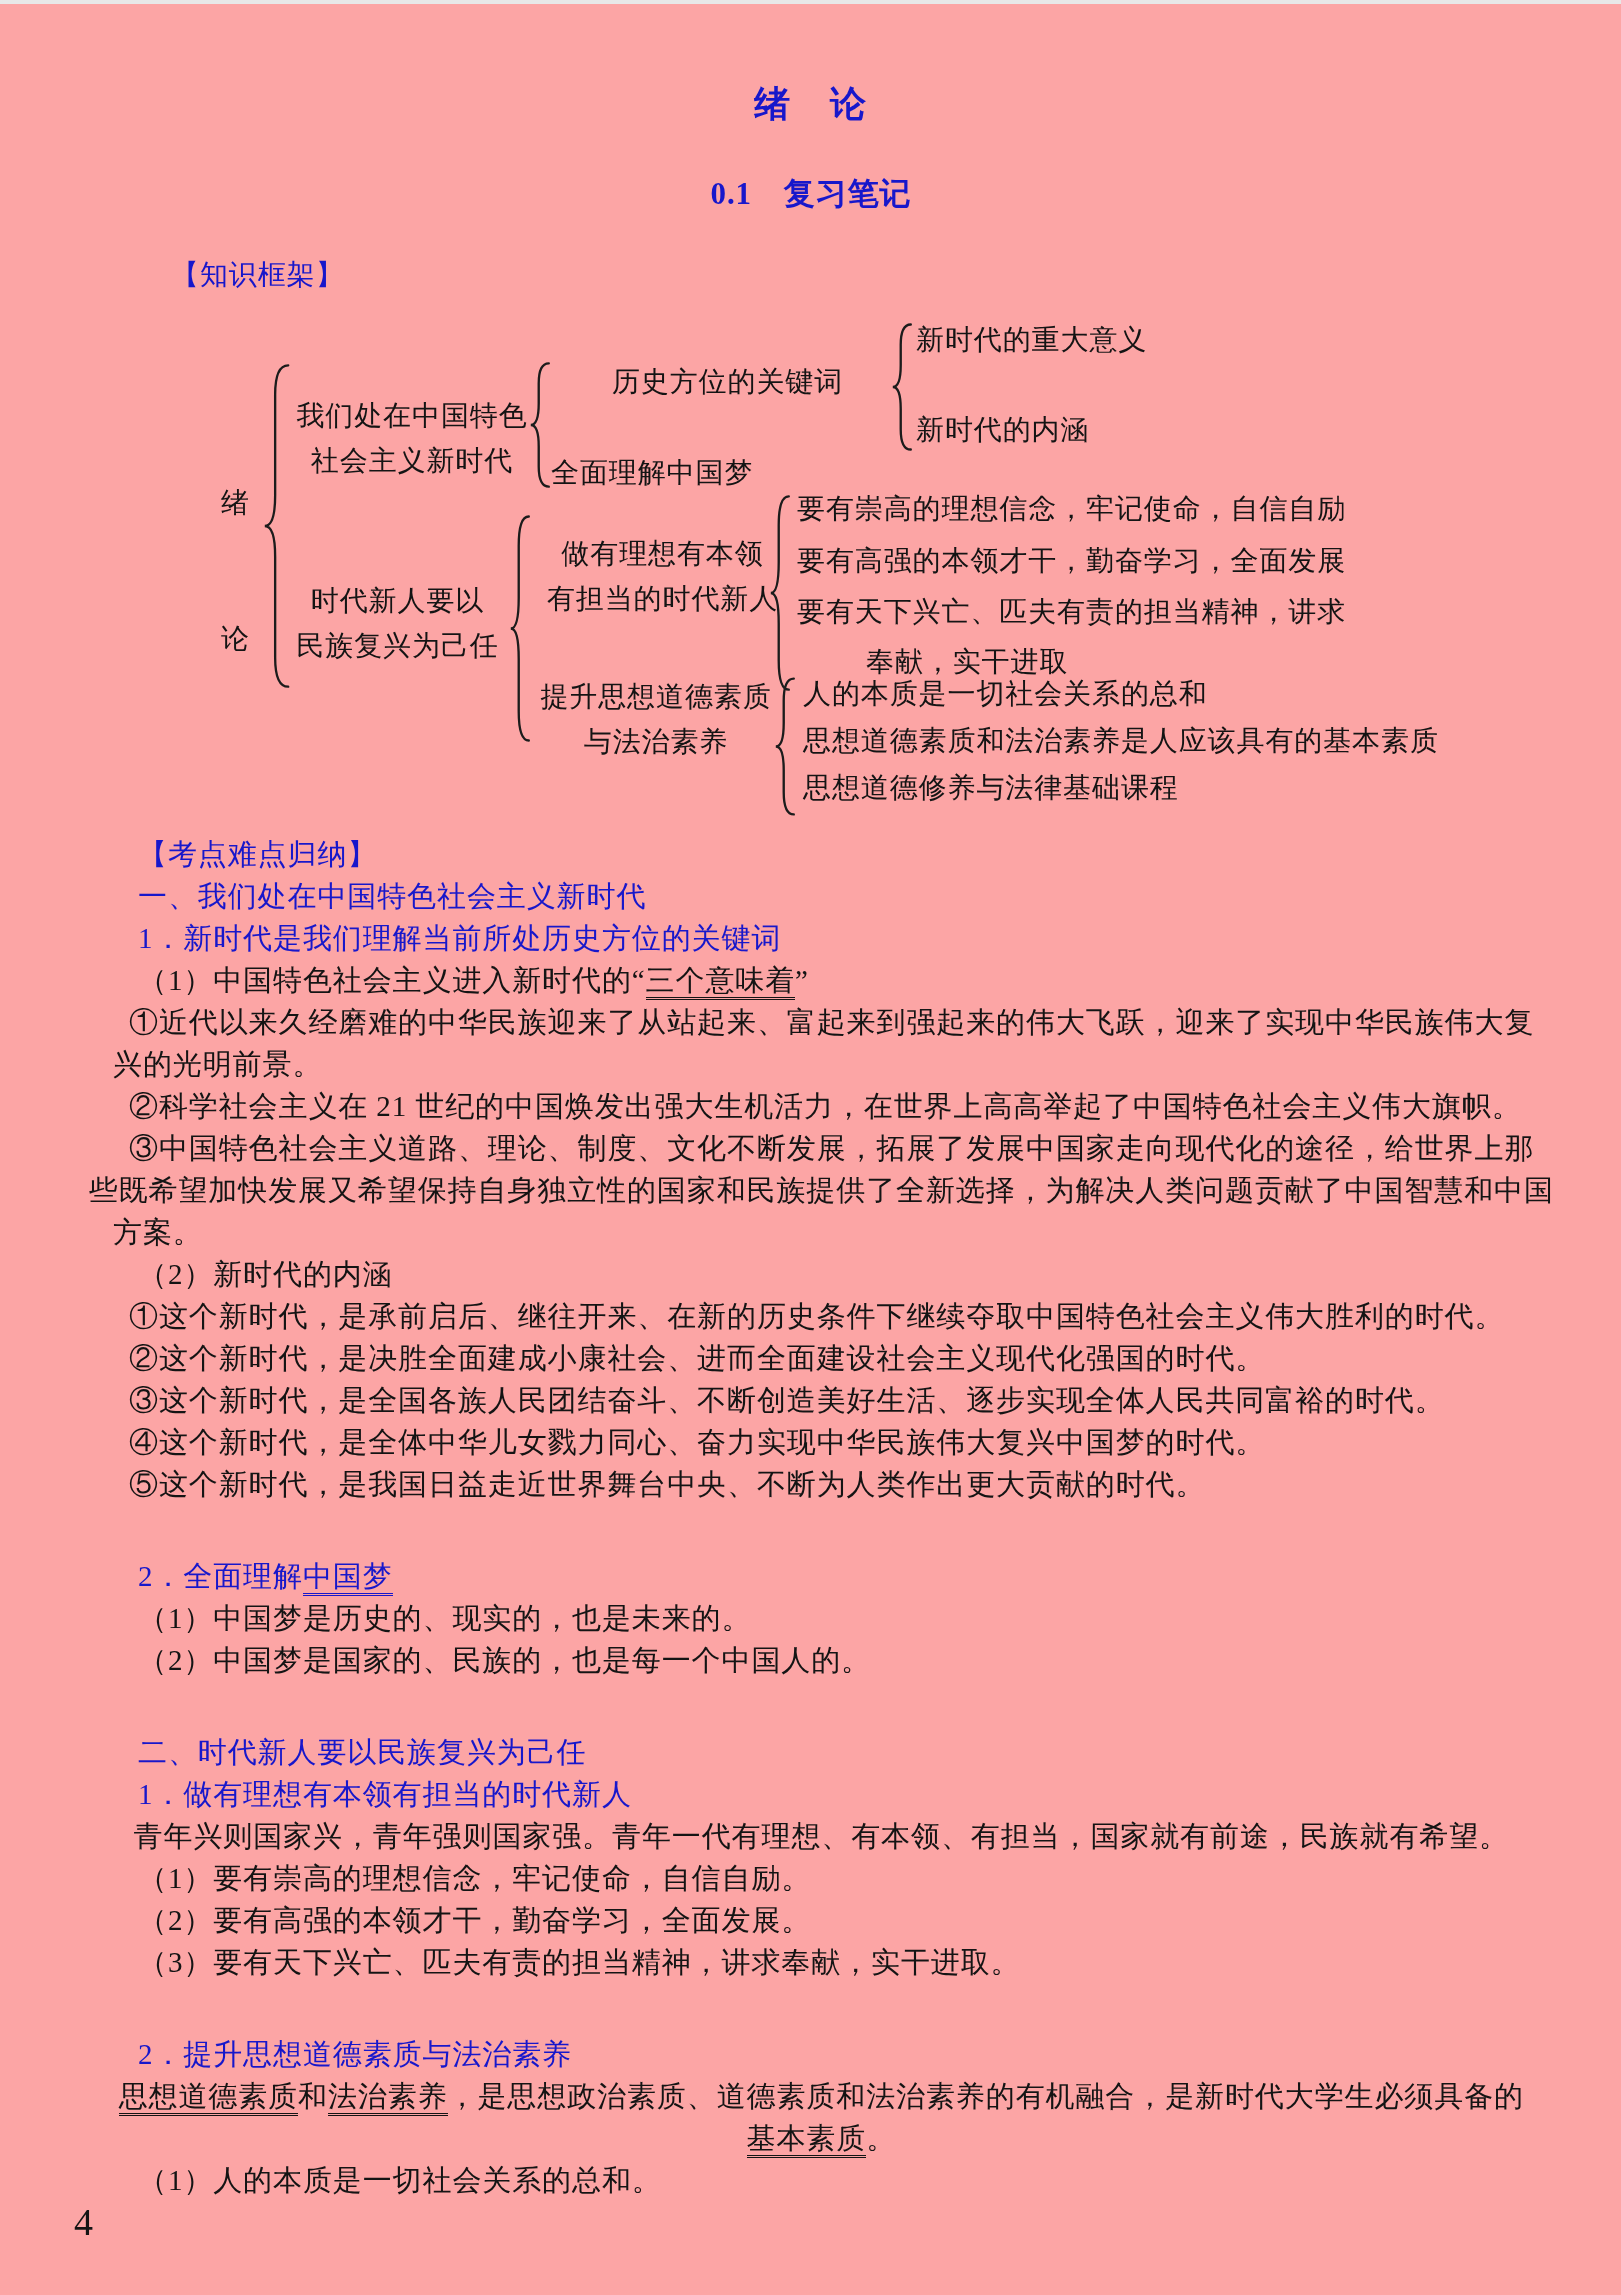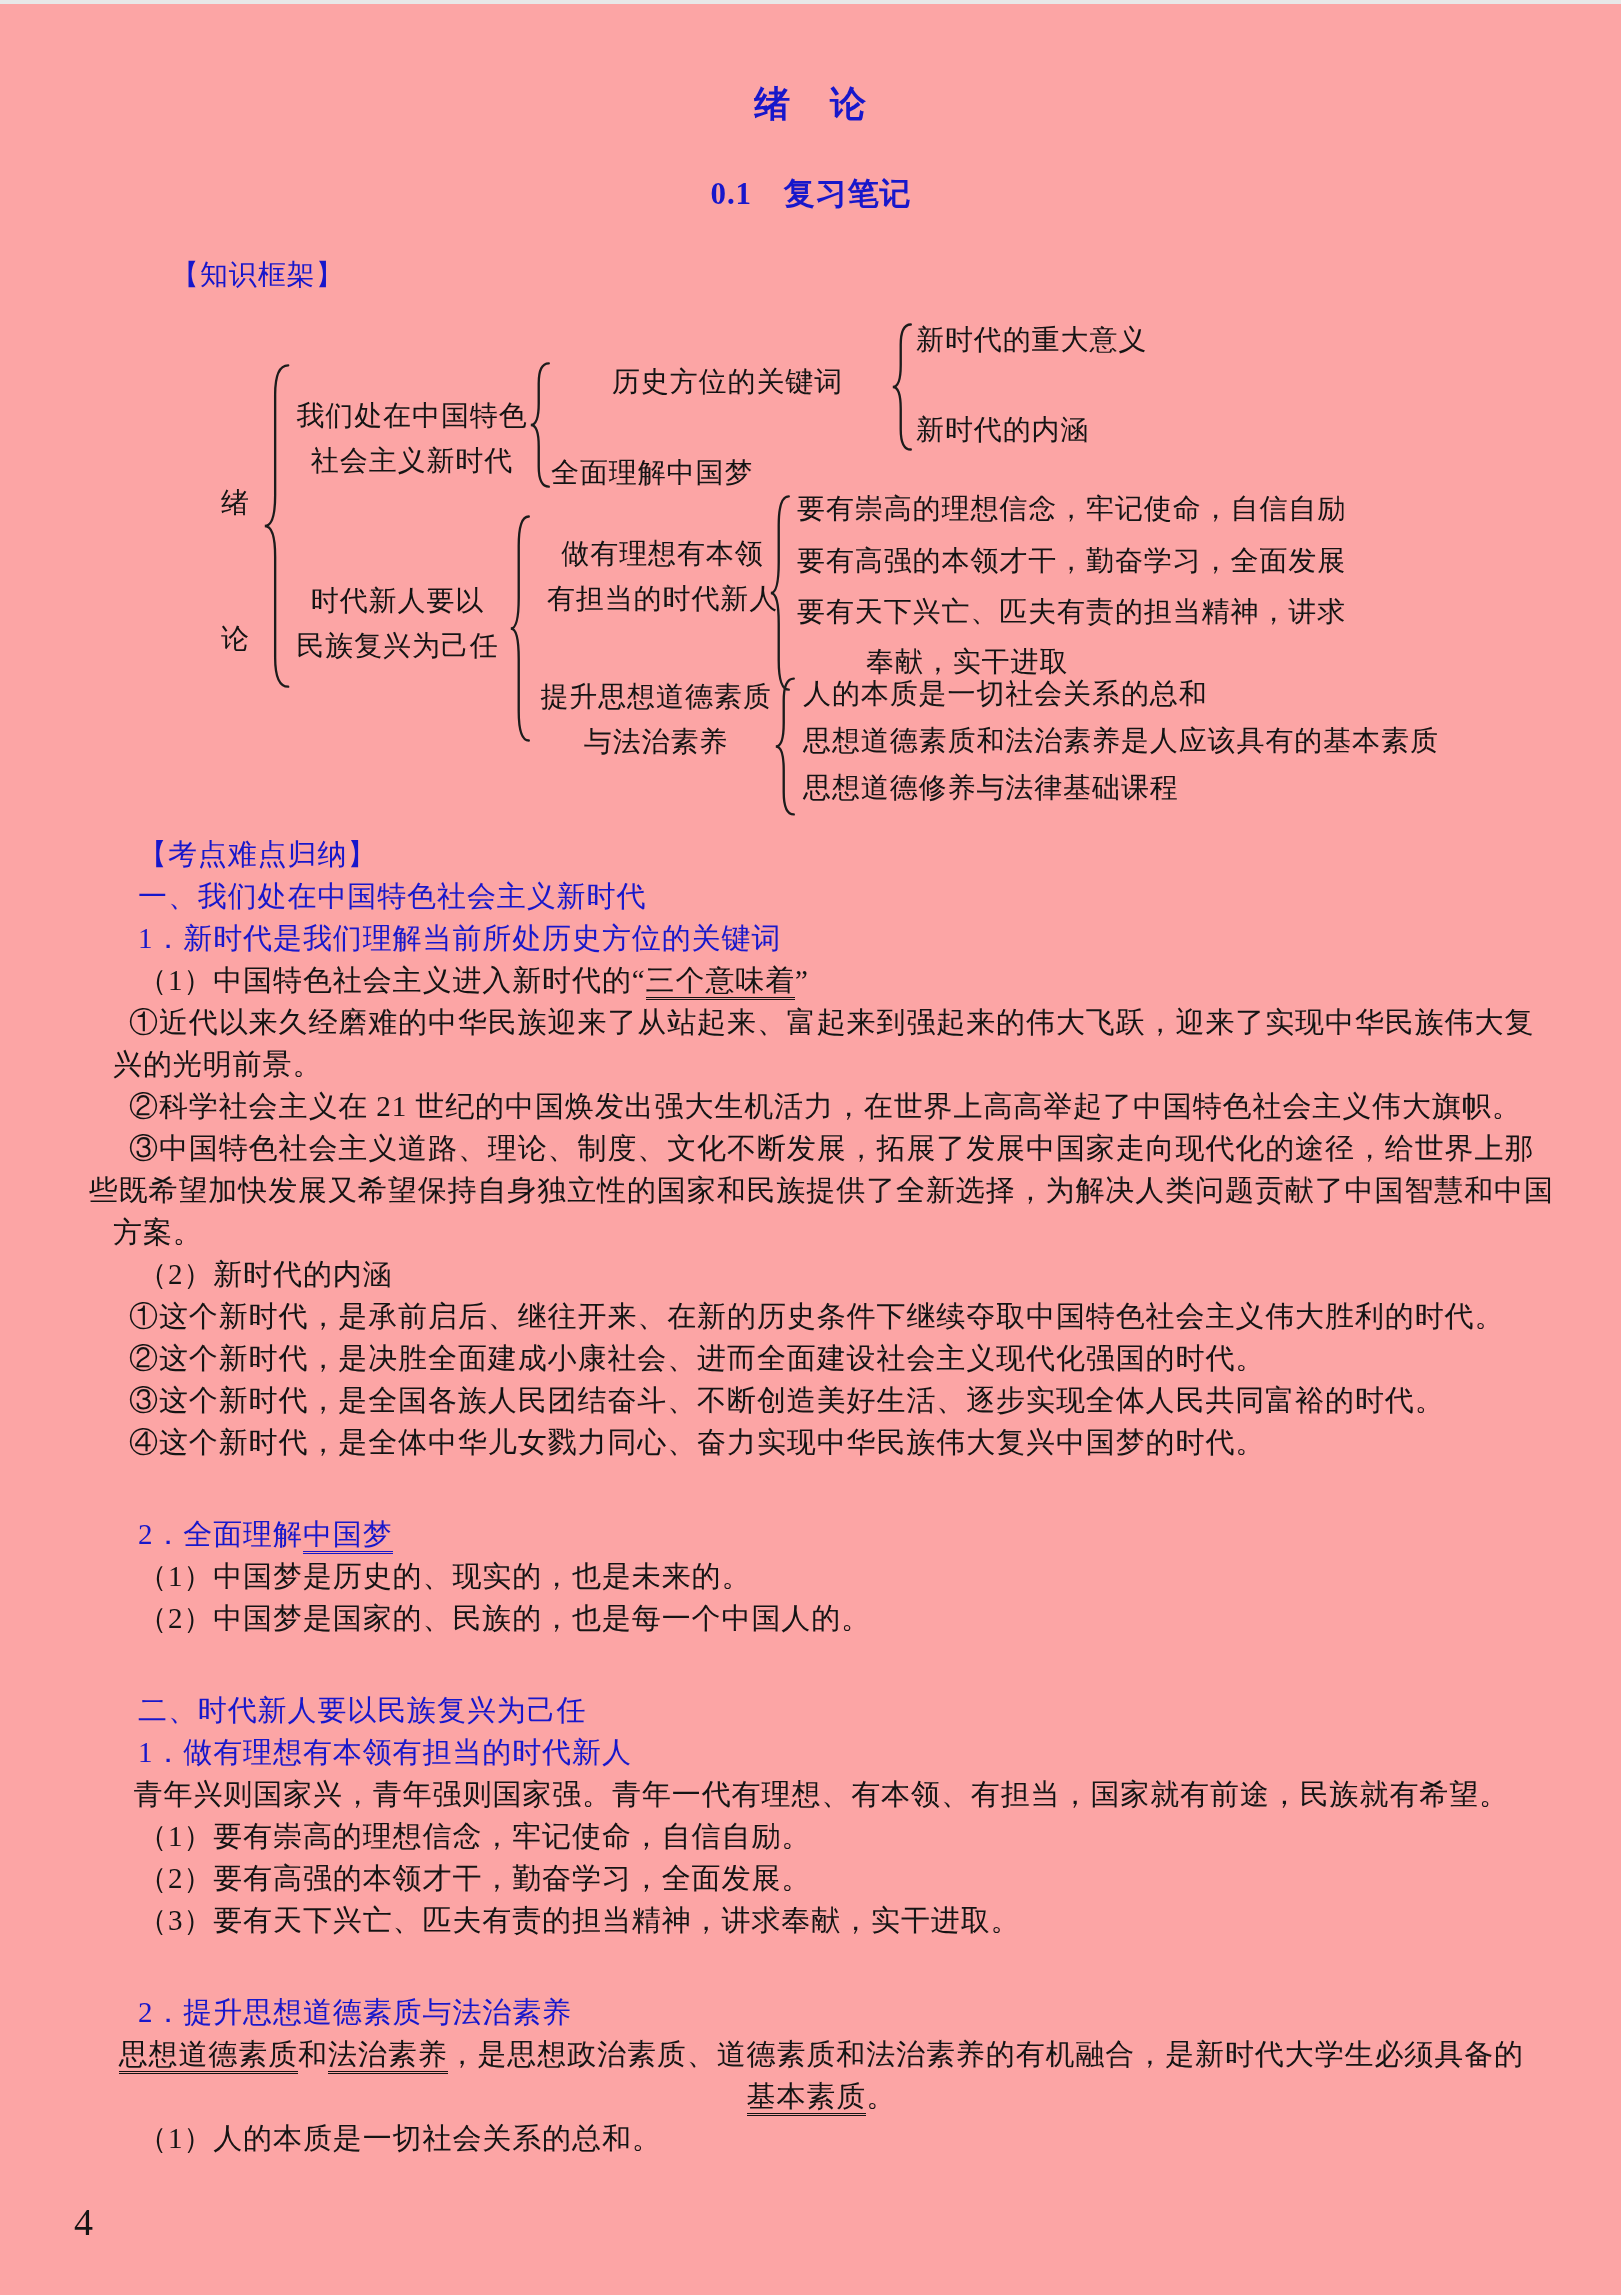--- a/index.html
+++ b/index.html
@@ -138,20 +138,21 @@
     <div class="ln i1">兴的光明前景。</div>
     <div class="ln i2">②科学社会主义在 21 世纪的中国焕发出强大生机活力，在世界上高高举起了中国特色社会主义伟大旗帜。</div>
     <div class="ln i2">③中国特色社会主义道路、理论、制度、文化不断发展，拓展了发展中国家走向现代化的途径，给世界上那</div>
     <div class="ln i0">些既希望加快发展又希望保持自身独立性的国家和民族提供了全新选择，为解决人类问题贡献了中国智慧和中国</div>
     <div class="ln i1">方案。</div>
     <div class="ln i3">（2）新时代的内涵</div>
     <div class="ln i2">①这个新时代，是承前启后、继往开来、在新的历史条件下继续夺取中国特色社会主义伟大胜利的时代。</div>
     <div class="ln i2">②这个新时代，是决胜全面建成小康社会、进而全面建设社会主义现代化强国的时代。</div>
     <div class="ln i2">③这个新时代，是全国各族人民团结奋斗、不断创造美好生活、逐步实现全体人民共同富裕的时代。</div>
     <div class="ln i2">④这个新时代，是全体中华儿女戮力同心、奋力实现中华民族伟大复兴中国梦的时代。</div>
+    <div class="ln i2">⑤这个新时代，是我国日益走近世界舞台中央、不断为人类作出更大贡献的时代。</div>
     <div class="ln i3 blue gap"><span>2．全面理解</span><span class="du">中国梦</span></div>
     <div class="ln i3">（1）中国梦是历史的、现实的，也是未来的。</div>
     <div class="ln i3">（2）中国梦是国家的、民族的，也是每一个中国人的。</div>
     <div class="ln i3 blue gap">二、时代新人要以民族复兴为己任</div>
     <div class="ln i3 blue">1．做有理想有本领有担当的时代新人</div>
     <div class="ln i0">青年兴则国家兴，青年强则国家强。青年一代有理想、有本领、有担当，国家就有前途，民族就有希望。</div>
     <div class="ln i3">（1）要有崇高的理想信念，牢记使命，自信自励。</div>
     <div class="ln i3">（2）要有高强的本领才干，勤奋学习，全面发展。</div>
     <div class="ln i3">（3）要有天下兴亡、匹夫有责的担当精神，讲求奉献，实干进取。</div>
     <div class="ln i3 blue gap">2．提升思想道德素质与法治素养</div>

